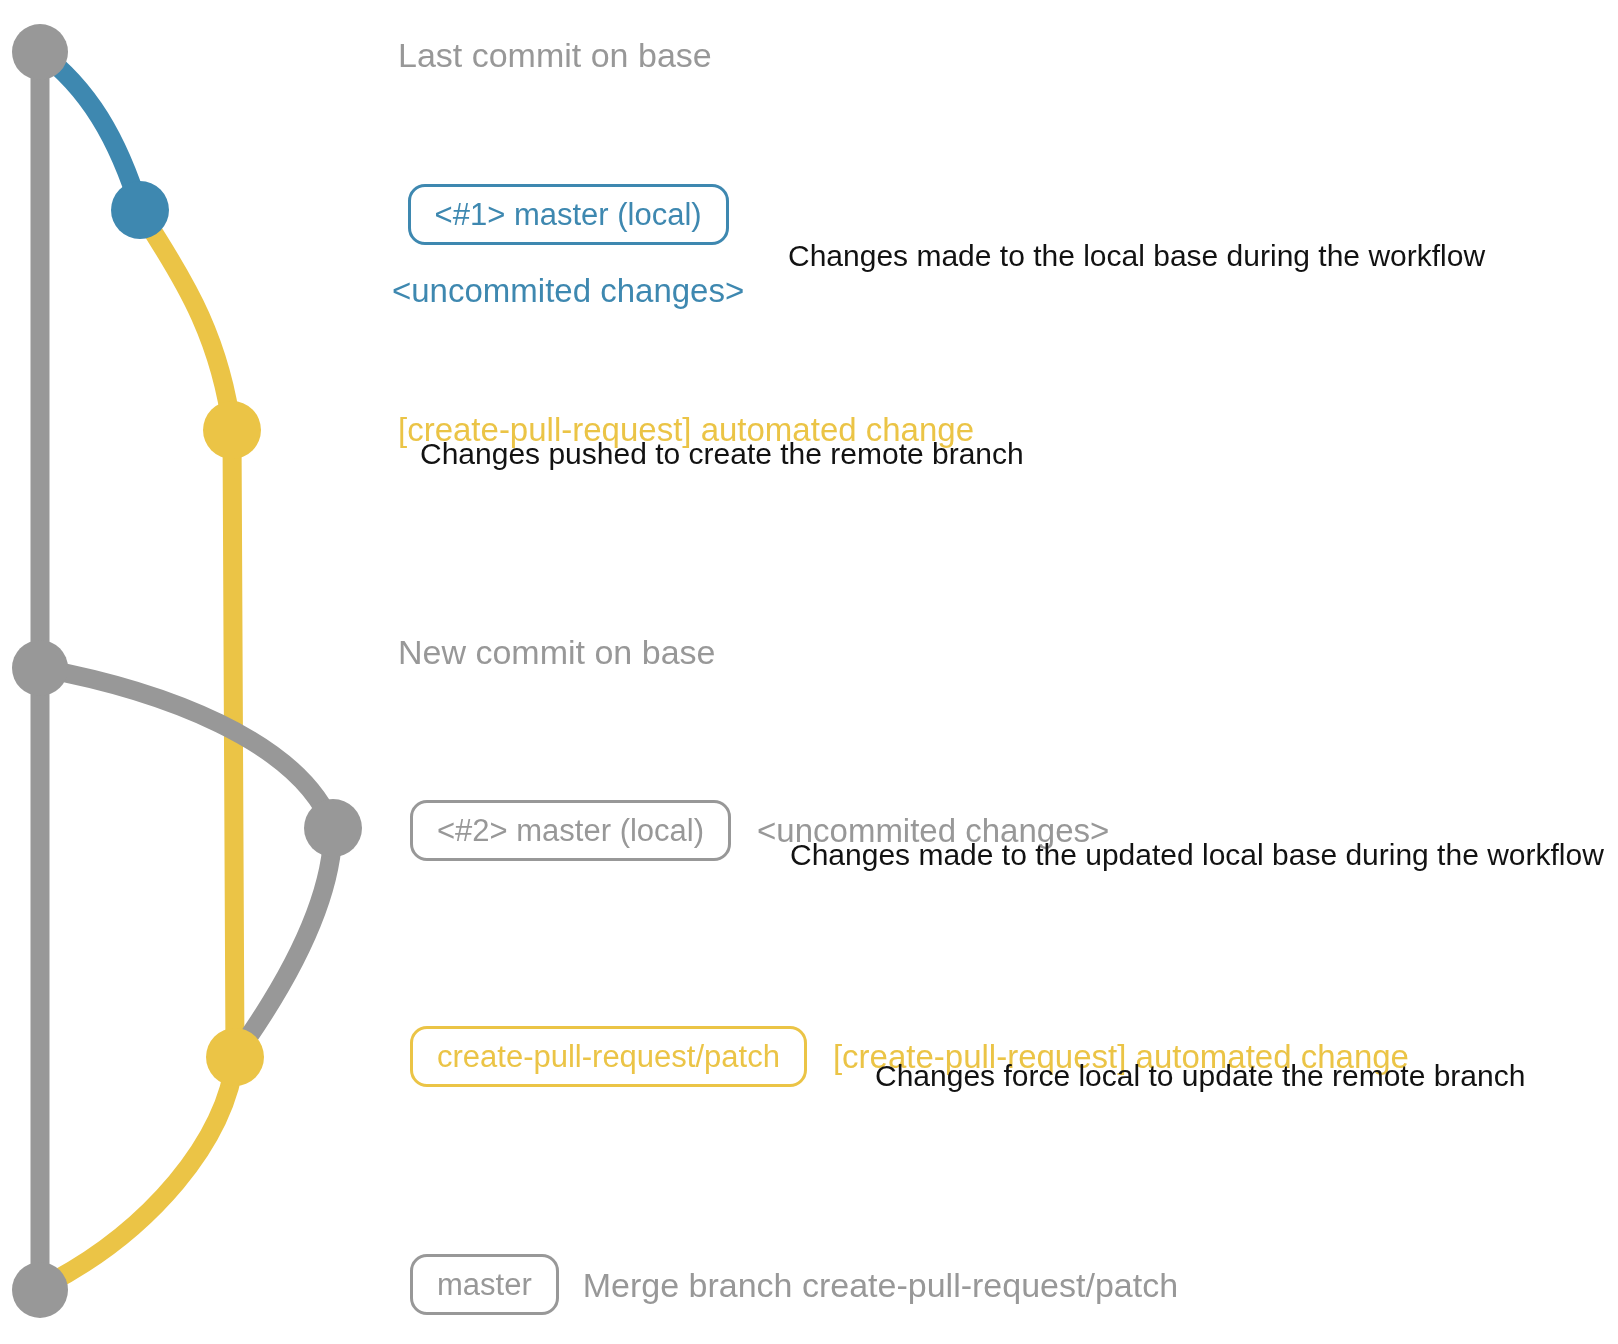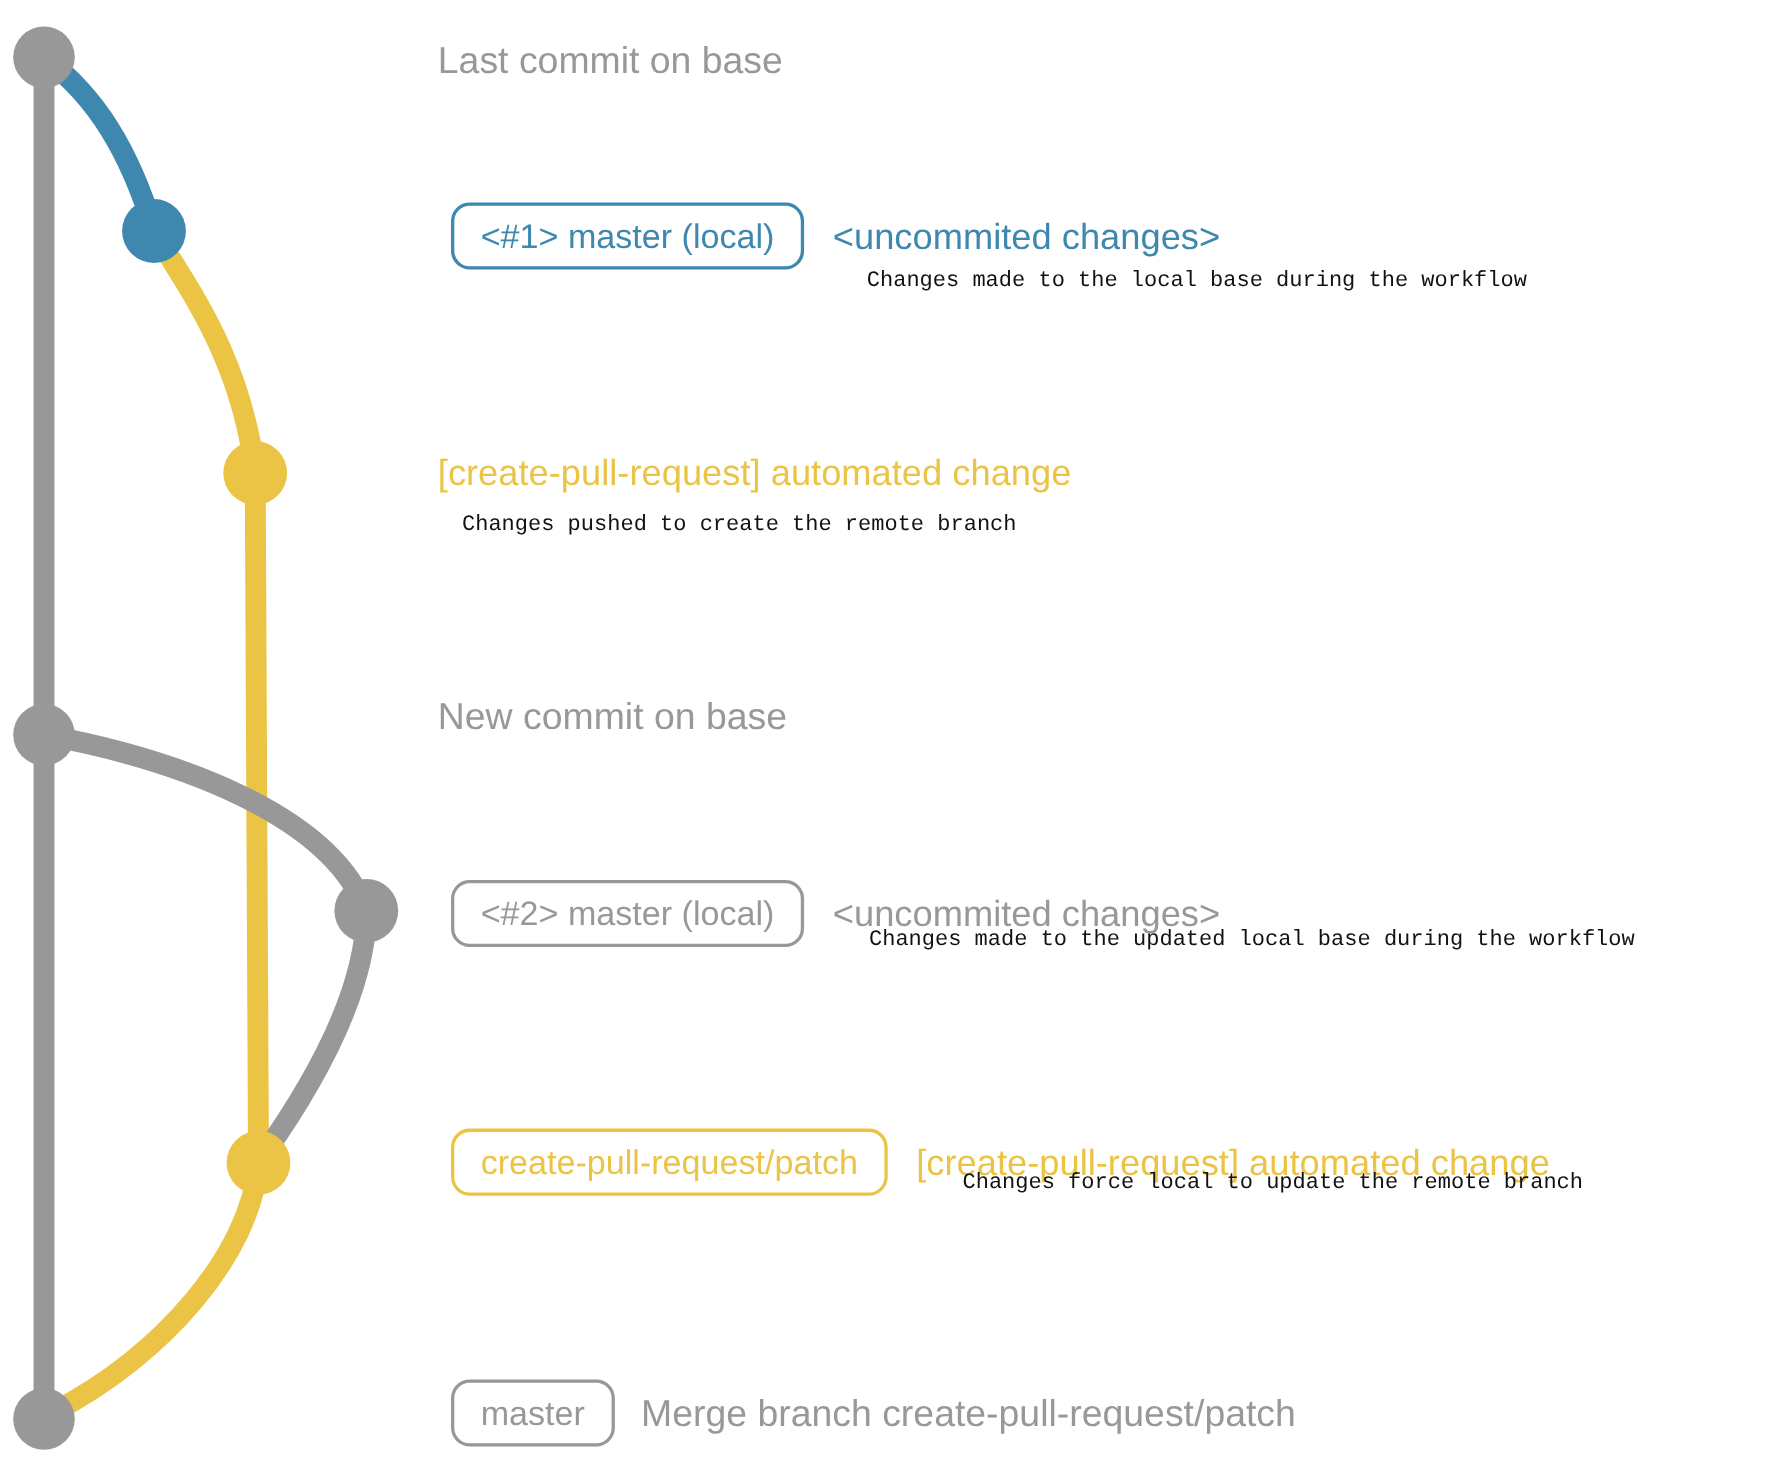--- a/index.html
+++ b/index.html
@@ -43,33 +43,33 @@
     font-size: 31px;
     line-height: 37px;
     background: var(--background, #fff);
   }
   .badge-blue   { color: var(--blue, #3e88b0);   border-color: var(--blue, #3e88b0); }
   .badge-gray   { color: var(--gray, #989898);   border-color: var(--gray, #989898); }
   .badge-yellow { color: var(--yellow, #ebc446); border-color: var(--yellow, #ebc446); }
 
   .note {
     position: absolute;
-    font-family: Liberation Mono, monospace;
-    font-size: 20px;
+    font-family: Liberation Sans, sans-serif;
+    font-size: 30px;
     line-height: 36px;
     color: var(--ink, #121212);
     white-space: nowrap;
   }
 
   
   #row-last      { left: 398px; top: 35px; }
-  #row-local1    { left: 410px; top: 184px; }
+  #row-local1    { left: 392px; top: 184px; flex-direction: column; }
   #note-local1   { left: 788px; top: 238px; }
   #row-auto1     { left: 398px; top: 410px; }
-  #note-auto1    { left: 420px; top: 460px; }
+  #note-auto1    { left: 420px; top: 436px; }
   #row-newcommit { left: 398px; top: 632px; }
   #row-local2    { left: 410px; top: 800px; }
   #note-local2   { left: 790px; top: 837px; }
   #row-patch     { left: 410px; top: 1026px; }
   #note-patch    { left: 875px; top: 1058px; }
   #row-merge     { left: 410px; top: 1254px; gap: 24px; }
 </style>
 </head>
 <body>
 

